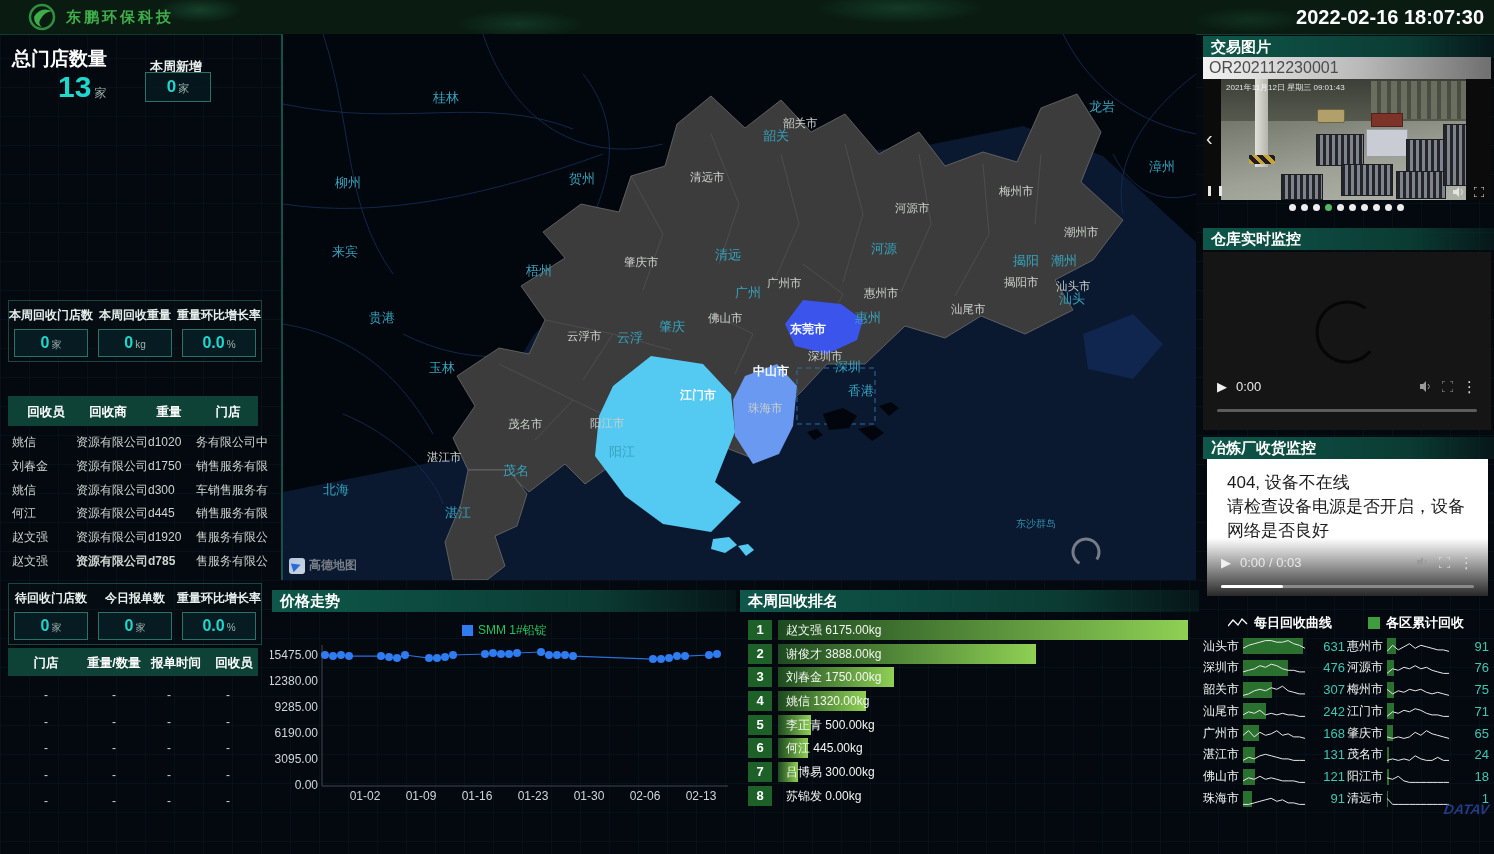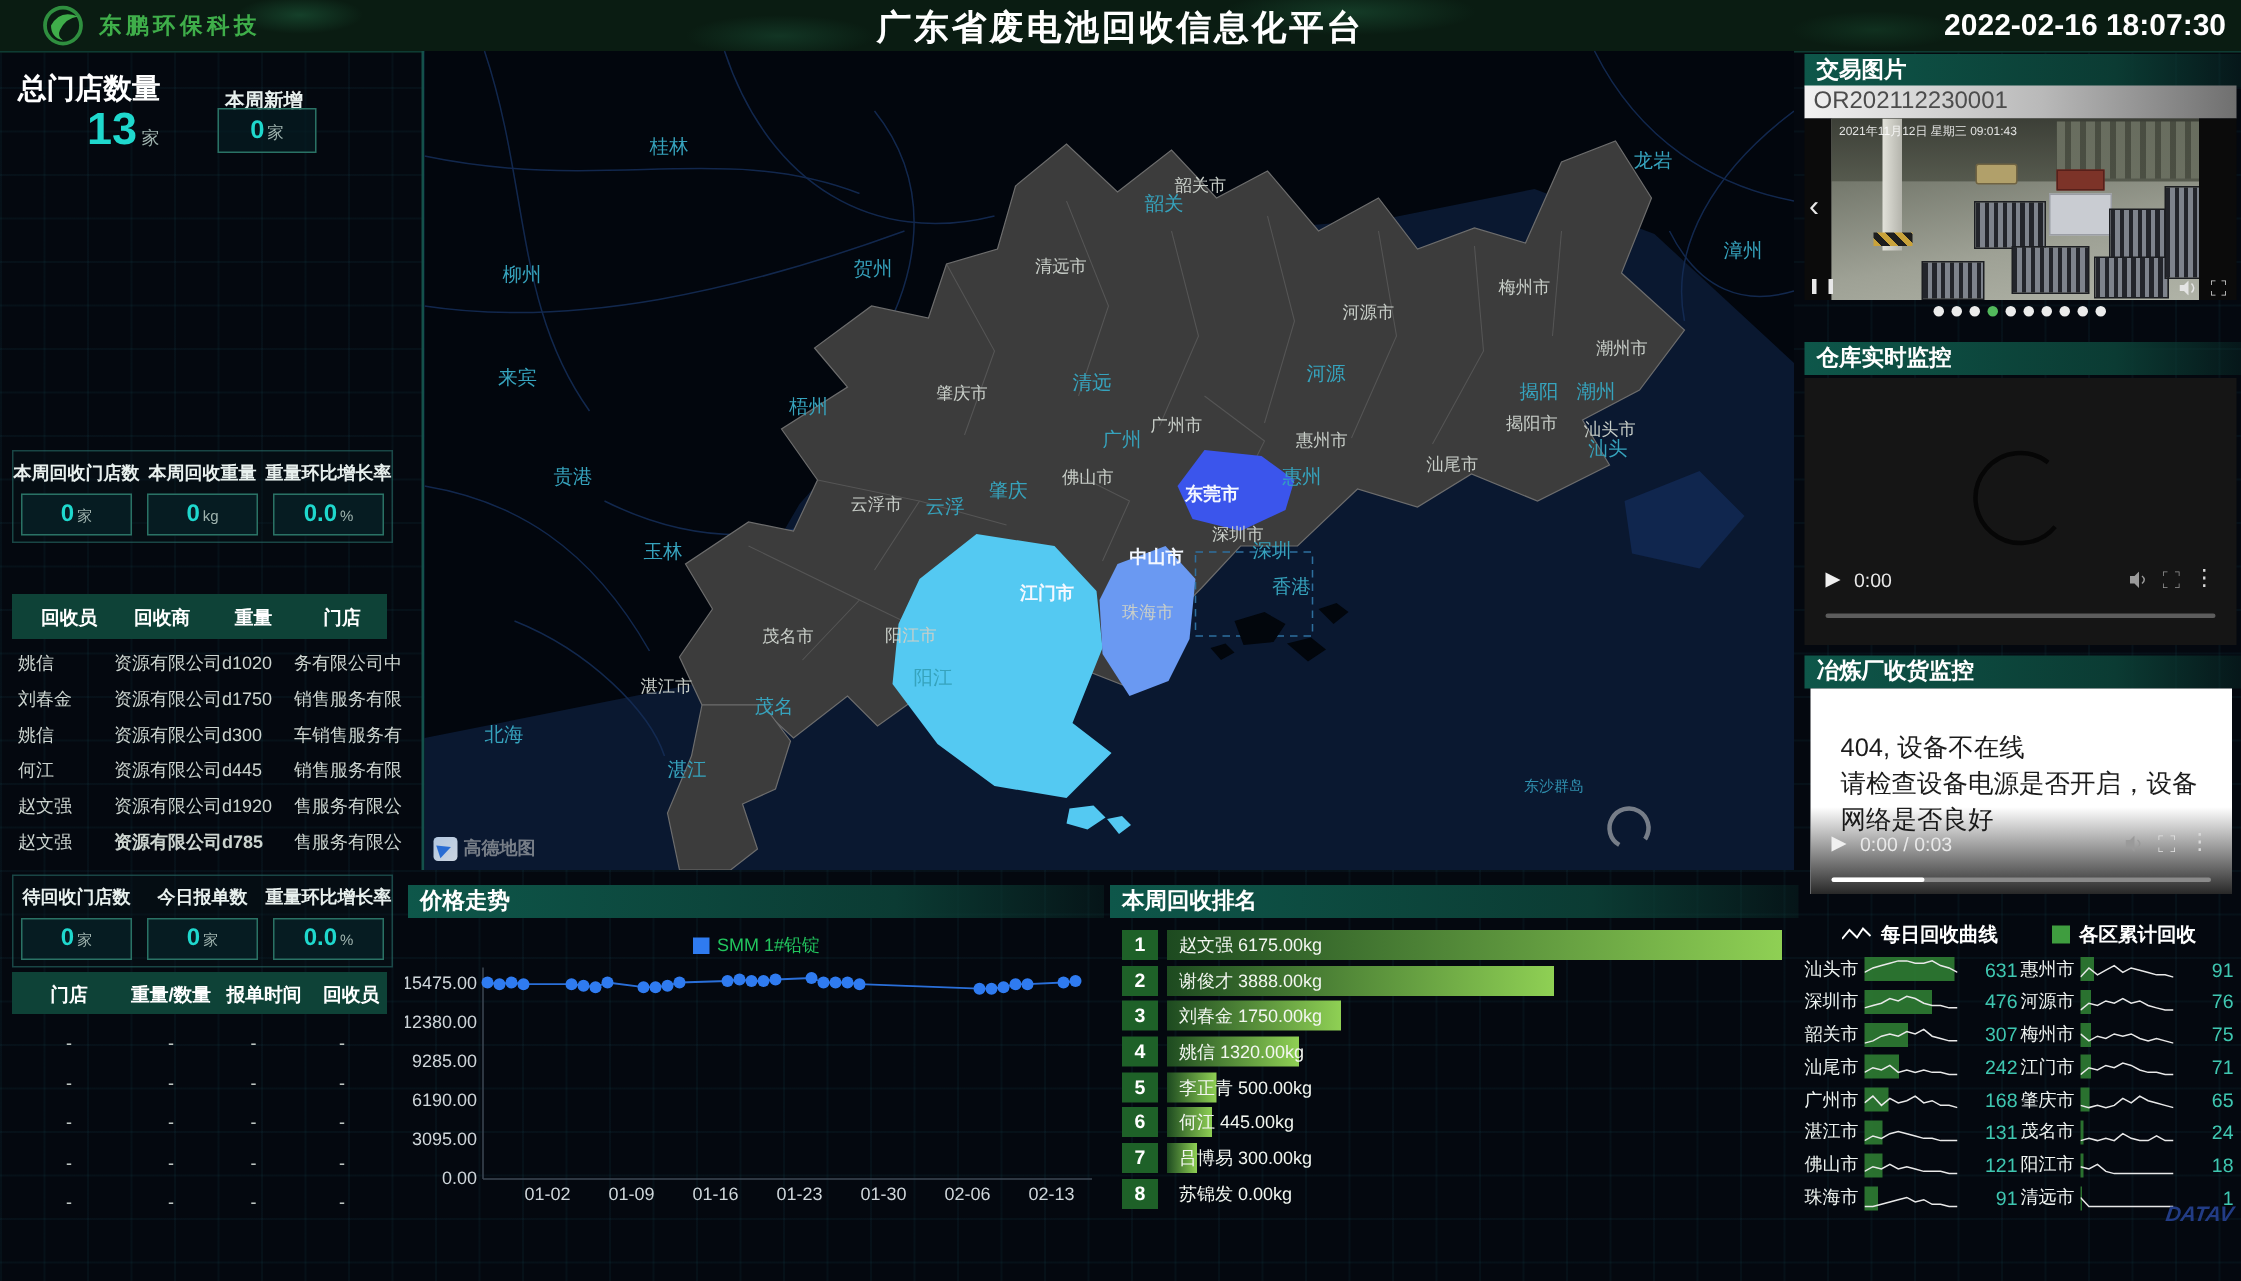--- a/index.html
+++ b/index.html
@@ -111,21 +111,21 @@
   .player{position:absolute;background:#151515;}
   .ctrl{position:absolute;left:14px;right:14px;display:flex;align-items:center;gap:9px;}
   .ctrl .play{color:#f0f0f0;font-size:13px;}
   .ctrl .time{color:#e9e9e9;font-size:13px;}
   .ctrl .sp{flex:1;}
   .ctrl svg{display:block;}
   .kebab{color:#d8d8d8;font-size:15px;line-height:14px;}
   .pbar{position:absolute;left:14px;right:14px;height:3px;background:#5c5c5c;border-radius:2px;}
   .pbar .done{position:absolute;left:0;top:0;height:3px;background:#fff;border-radius:2px;}
   #player2{background:#fff;overflow:hidden;}
-  #player2 .err{position:absolute;left:20px;top:12px;right:16px;color:#1c1c1c;font-size:17px;line-height:24px;margin-top:16px;}
+  #player2 .err{position:absolute;left:20px;top:12px;right:16px;color:#1c1c1c;font-size:17px;line-height:24px;}
   #player2 .shade{position:absolute;left:0;right:0;bottom:0;height:58px;
     background:linear-gradient(transparent,rgba(10,10,10,.88));}
   
   .leg{position:absolute;display:flex;align-items:center;gap:6px;color:#fff;font-size:13px;font-weight:bold;}
   .leg .sq{width:12px;height:12px;background:#3f9d3f;}
   .dcol{position:absolute;width:142px;}
   .drow{display:flex;align-items:center;height:16px;margin-bottom:5.8px;}
   .dname{width:40px;color:#eef3f0;font-size:12px;white-space:nowrap;}
   .dspark{position:relative;width:62px;height:16px;}
   .dspark .gbar{position:absolute;left:0;top:0;height:16px;background:#2f7d33;opacity:.9;}
@@ -140,21 +140,20 @@
 <div id="stage">
 
   <div id="hdr">
     <div id="logo">
       <svg width="32" height="30" viewBox="0 0 32 30">
         <circle cx="16" cy="15" r="12" fill="none" stroke="#2f8f3f" stroke-width="2.5"></circle>
         <path d="M8,15 Q14,4 26,9 Q18,10 14,18 Q12,22 16,25 Q8,23 8,15 Z" fill="#3fae4a"></path>
       </svg>
       <span class="lt">东鹏环保科技</span>
     </div>
-    <div class="title">广东省废电池回收信息化平台</div>
     <div class="dt">2022-02-16 18:07:30</div>
   </div>
 
   <div class="lc-title">总门店数量</div>
   <div class="lc-big">
     <span>13</span><i>家</i>
   </div>
   <div class="lc-new-label">本周新增</div>
   <div class="lc-new-box">
     <b>0</b><i>家</i>

